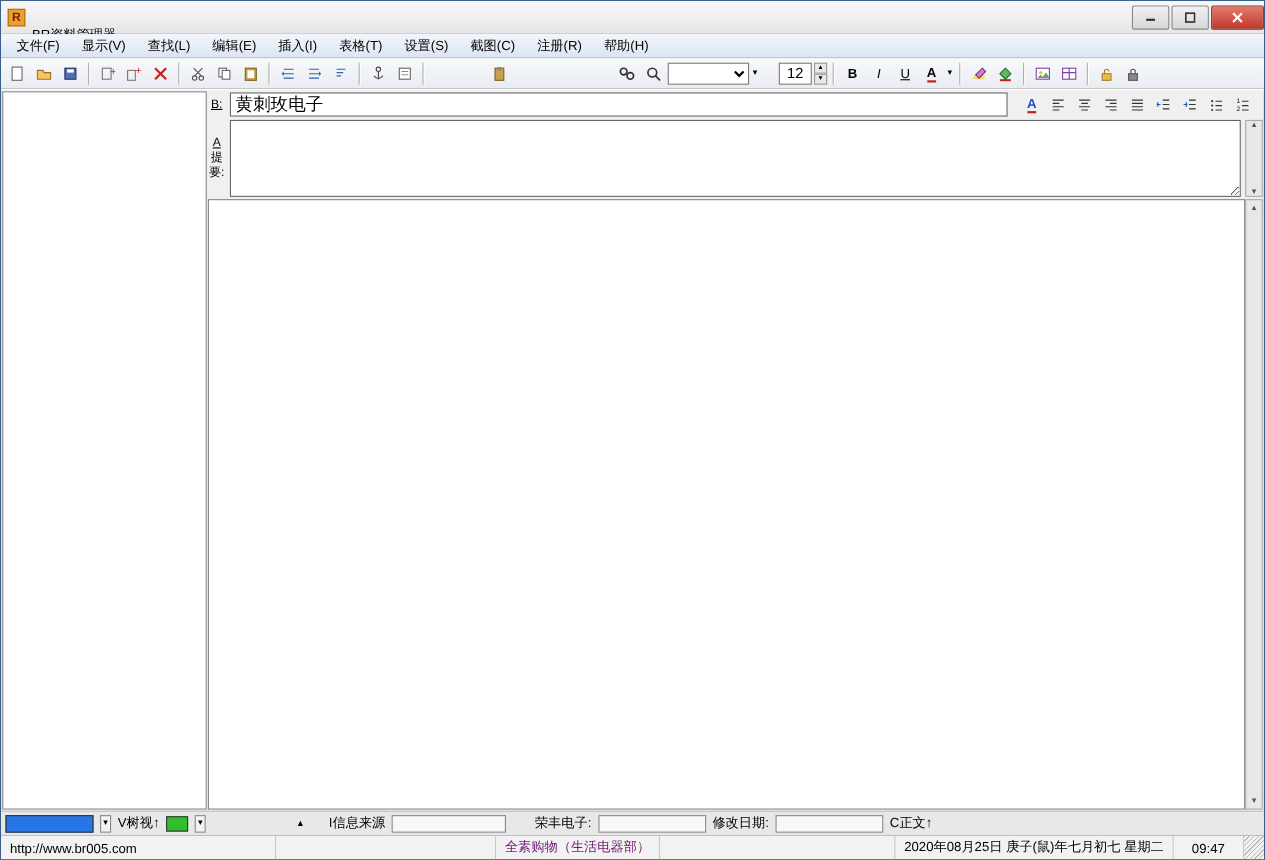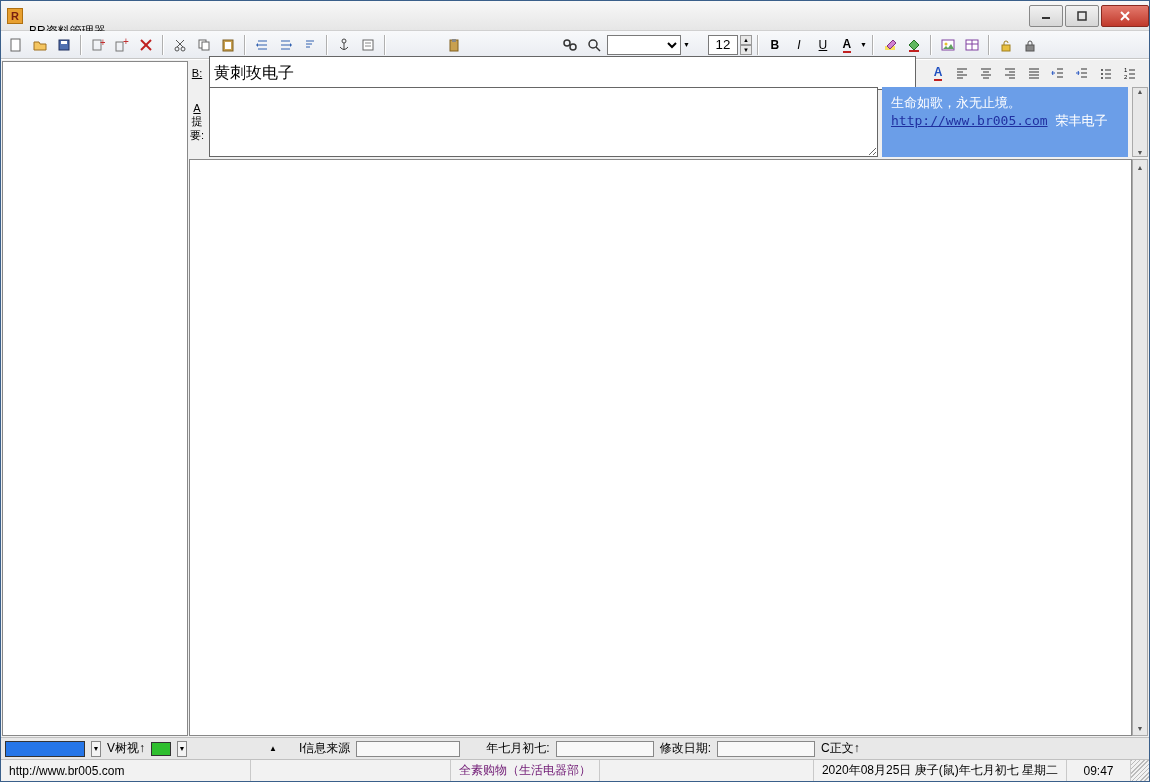--- a/index.html
+++ b/index.html
@@ -27,21 +27,21 @@
 .spinbtns { display:inline-flex; flex-direction:column; width:12px; height:20px; }
 .spinbtns div { flex:1; font-size:6px; display:flex; align-items:center; justify-content:center; background:#e8e8e8; border:1px solid #999; }
 
 
 .body { flex: 1; display: flex; border-top: 1px solid #fff; }
 .tree { width: 186px; background: #fff; border: 1px solid #888; margin: 1px; }
 .main { flex: 1; display: flex; flex-direction: column; margin: 1px 1px 1px 0; }
 
 .row-title { display:flex; align-items:center; gap:4px; height:24px; }
 .vlabel { width:16px; font-size:11px; writing-mode: horizontal-tb; text-align:center; text-decoration: underline; }
-.title-input { flex:1; height:22px; border:1px solid #666; background:#fff; font-size:16px; padding:16px 4px; font-family: "SimSun", serif; }
+.title-input { flex:1; height:22px; border:1px solid #666; background:#fff; font-size:16px; padding:4px 4px; font-family: "SimSun", serif; }
 .fmtbar { display:flex; align-items:center; gap:4px; padding:0 8px; }
 .fmtbtn { width:20px; height:20px; display:flex; align-items:center; justify-content:center; }
 
 .row-summary { display:flex; gap:4px; height:70px; margin-top:2px; }
 .vlabel2 { width:16px; font-size:11px; text-align:center; display:flex; flex-direction:column; justify-content:center; line-height:1.2; }
 .summary-input { flex:1; border:1px solid #666; background:#fff; }
 .info-panel { width:246px; background:#6b9ee8; border:1px solid #6b9ee8; color:#fff; padding:6px 8px; font-family: "SimSun", monospace; font-size:13px; display:flex; flex-direction:column; position:relative; }
 .info-panel a { color:#2030a0; text-decoration:underline; }
 .info-scroll { width:16px; background:#e8e8e8; border:1px solid #aaa; display:flex; flex-direction:column; }
 .info-scroll div { font-size:7px; text-align:center; color:#555; }
@@ -92,20 +92,32 @@
         </div>
       <div class="winbtn close">
           <svg width="12" height="12">
             <line x1="2" y1="2" x2="10" y2="10" stroke="#fff" stroke-width="2"></line>
             <line x1="10" y1="2" x2="2" y2="10" stroke="#fff" stroke-width="2"></line>
           </svg>
         </div>
     </div>
   </div>
 
+  <div class="menubar">
+    <div class="menuitem">文件(F)</div>
+    <div class="menuitem">显示(V)</div>
+    <div class="menuitem">查找(L)</div>
+    <div class="menuitem">编辑(E)</div>
+    <div class="menuitem">插入(I)</div>
+    <div class="menuitem">表格(T)</div>
+    <div class="menuitem">设置(S)</div>
+    <div class="menuitem">截图(C)</div>
+    <div class="menuitem">注册(R)</div>
+    <div class="menuitem">帮助(H)</div>
+  </div>
 
   <div class="toolbar">
     <div class="tbtn">
         <svg width="14" height="14">
           <rect x="2" y="1" width="9" height="12" fill="#fff" stroke="#666"></rect>
         </svg>
       </div>
     <div class="tbtn">
         <svg width="14" height="14">
           <path d="M1 4 h5 l1 2 h6 v6 h-12 z" fill="#f4c560" stroke="#a07020"></path>
@@ -363,24 +375,20 @@
         </div>
       </div>
 
       <div class="row-summary">
         <div class="vlabel2">
             <span style="text-decoration:underline;">A</span>
             <span>提</span>
             <span>要:</span>
           </div>
         <textarea class="summary-input" style=""></textarea>
-        <div class="info-panel">
-          <div>生命如歌，永无止境。</div>
-          <div><a>http://www.br005.com</a> <span>荣丰电子</span></div>
-        </div>
         <div class="info-scroll">
             <div>▲</div>
             <div class="track"></div>
             <div>▼</div>
           </div>
       </div>
 
       <div class="editor-wrap">
         <div class="editor"></div>
         <div class="editor-scroll">
@@ -397,21 +405,21 @@
     <div class="dd">▼</div>
     <span class="optlabel">V树视↑</span>
     <div class="colorbox green"></div>
     <div class="dd">▼</div>
     <div style="width:70px"></div>
     <span style="font-size:8px;">▲</span>
     <div style="width:10px"></div>
     <span class="optlabel">I信息来源</span>
     <div class="field wide"></div>
     <div style="width:14px"></div>
-    <span class="optlabel">年七月初七:</span>
+    <span class="optlabel">荣丰电子:</span>
     <div class="field"></div>
     <span class="optlabel">修改日期:</span>
     <div class="field"></div>
     <span class="optlabel">C正文↑</span>
   </div>
 
   <div class="statusbar">
     <div style="width:250px;">http://www.br005.com</div>
     <div style="width:200px;"></div>
     <div class="link">全素购物（生活电器部）</div>

